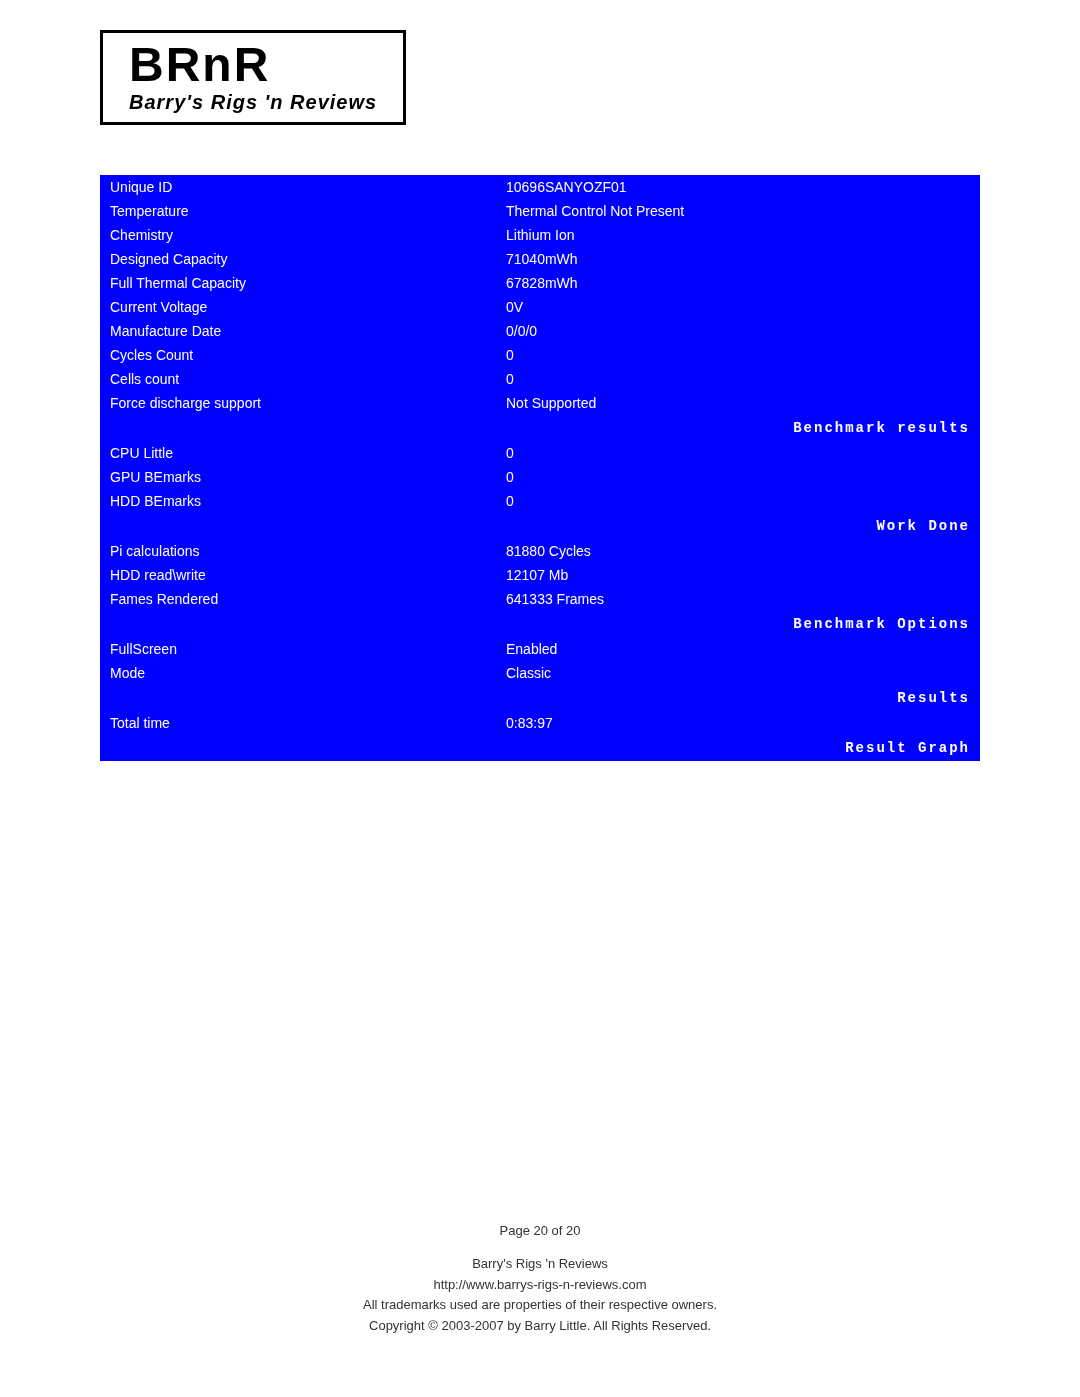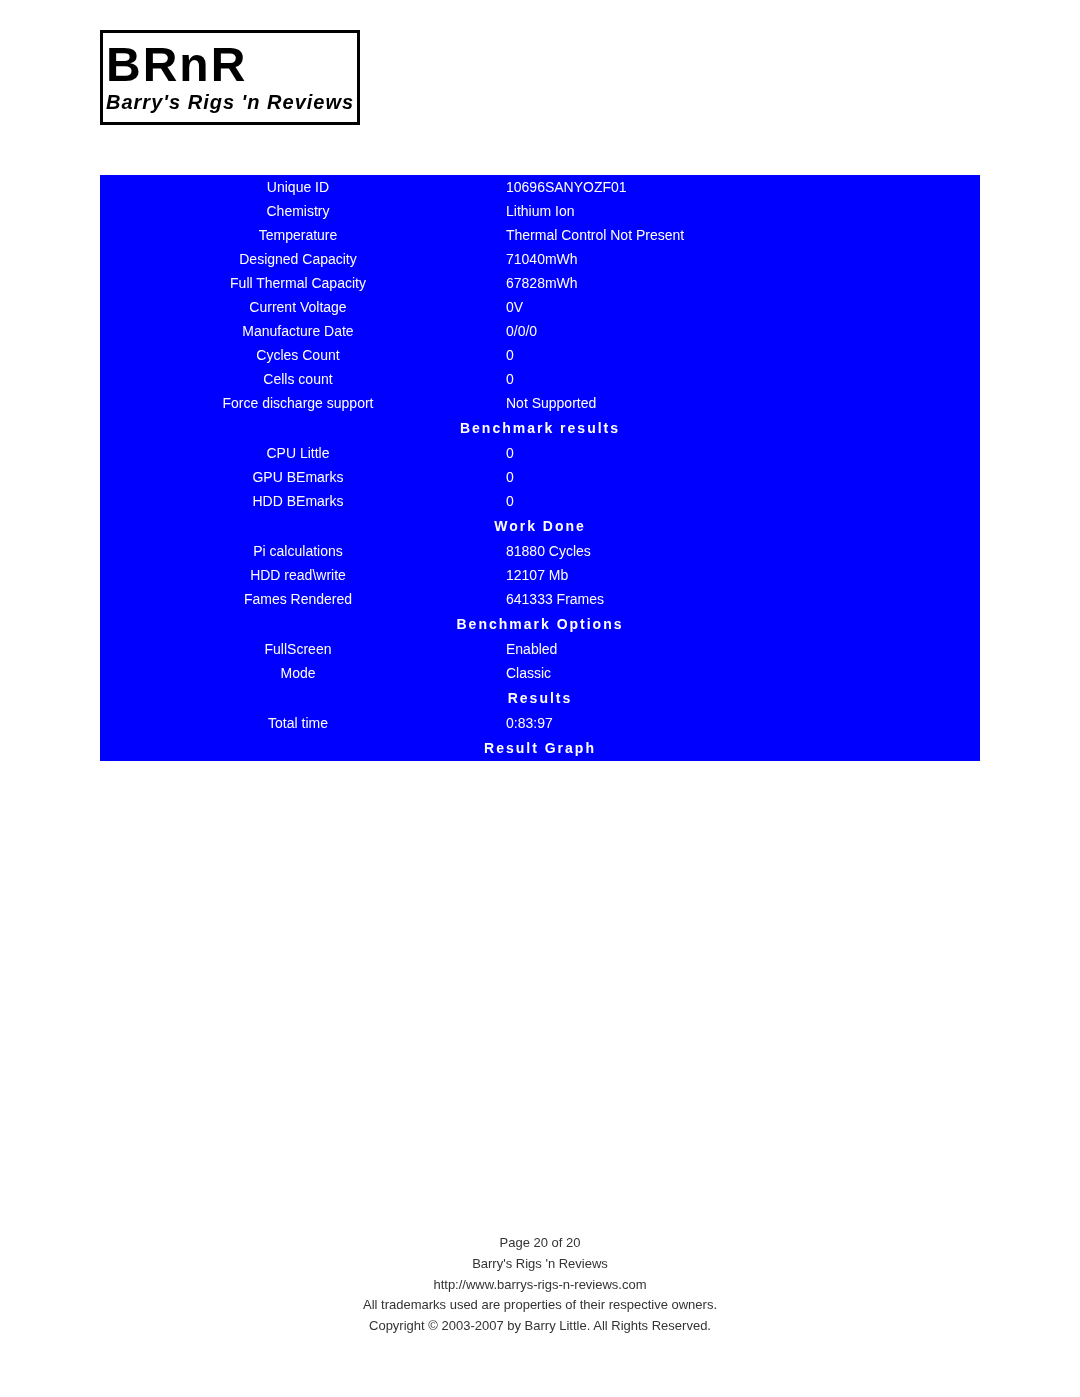--- a/index.html
+++ b/index.html
@@ -20,21 +20,21 @@
     }
 
     
     .logo-area {
       padding: 30px 0 20px 100px;
     }
 
     .logo-box {
       display: inline-block;
       border: 3px solid #000;
-      padding: 8px 3px;
+      padding: 8px 26px;
       background: #ffffff;
     }
 
     .logo-text-main {
       font-size: 48px;
       font-weight: 900;
       font-family: Arial Black, Arial, sans-serif;
       color: #000;
       letter-spacing: 2px;
       display: block;
@@ -66,49 +66,49 @@
     .data-table tr td {
       padding: 4px 10px;
       color: #ffffff;
       font-size: 14px;
       vertical-align: top;
     }
 
     .data-table tr td:first-child {
       width: 45%;
       white-space: nowrap;
-      text-align: center;
     }
 
     .data-table tr td:last-child {
       width: 55%;
     }
 
     .section-header td {
-      text-align: left;
-      font-family: Liberation Sans, sans-serif;
+      text-align: right;
+      font-family: Liberation Mono, monospace;
       font-weight: bold;
       letter-spacing: 2px;
       padding: 5px 10px !important;
       color: #ffffff;
     }
 
     
     .footer-area {
       position: absolute;
       bottom: 60px;
       left: 0;
       right: 0;
       text-align: center;
       font-size: 13px;
       color: #333;
       line-height: 1.6;
     }
 
     .footer-area .page-info {
+      margin-bottom: 12px;
     }
   </style>
 </head>
 <body>
 
 <div class="page-wrapper">
 
   <div class="logo-area">
     <div class="logo-box">
       <span class="logo-text-main">BRnR</span>
@@ -118,26 +118,26 @@
 
   <div class="content-area">
     <table class="data-table">
 
       <tbody>
           <tr>
         <td>Unique ID</td>
         <td>10696SANYOZF01</td>
       </tr>
       <tr>
+        <td>Temperature</td>
+        <td>Thermal Control Not Present</td>
+      </tr>
+      <tr>
         <td>Chemistry</td>
         <td>Lithium Ion</td>
-      </tr>
-      <tr>
-        <td>Temperature</td>
-        <td>Thermal Control Not Present</td>
       </tr>
       <tr>
         <td>Designed Capacity</td>
         <td>71040mWh</td>
       </tr>
       <tr>
         <td>Full Thermal Capacity</td>
         <td>67828mWh</td>
       </tr>
       <tr>

